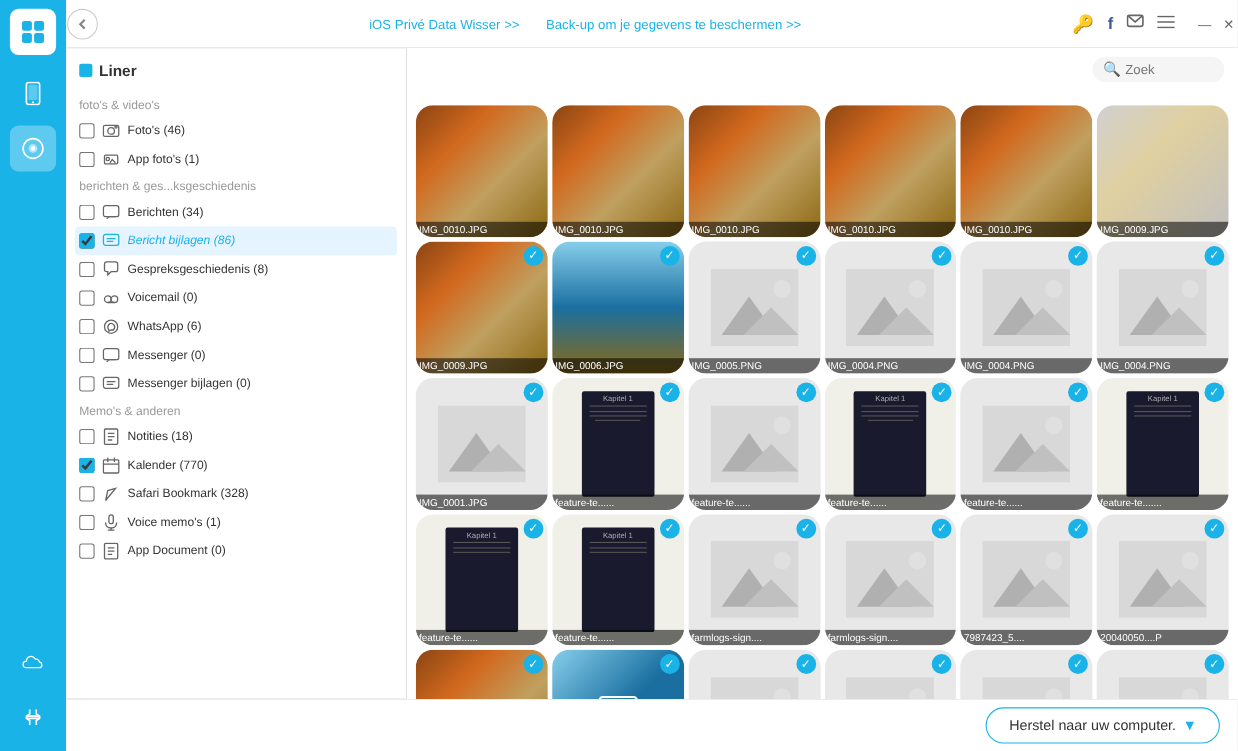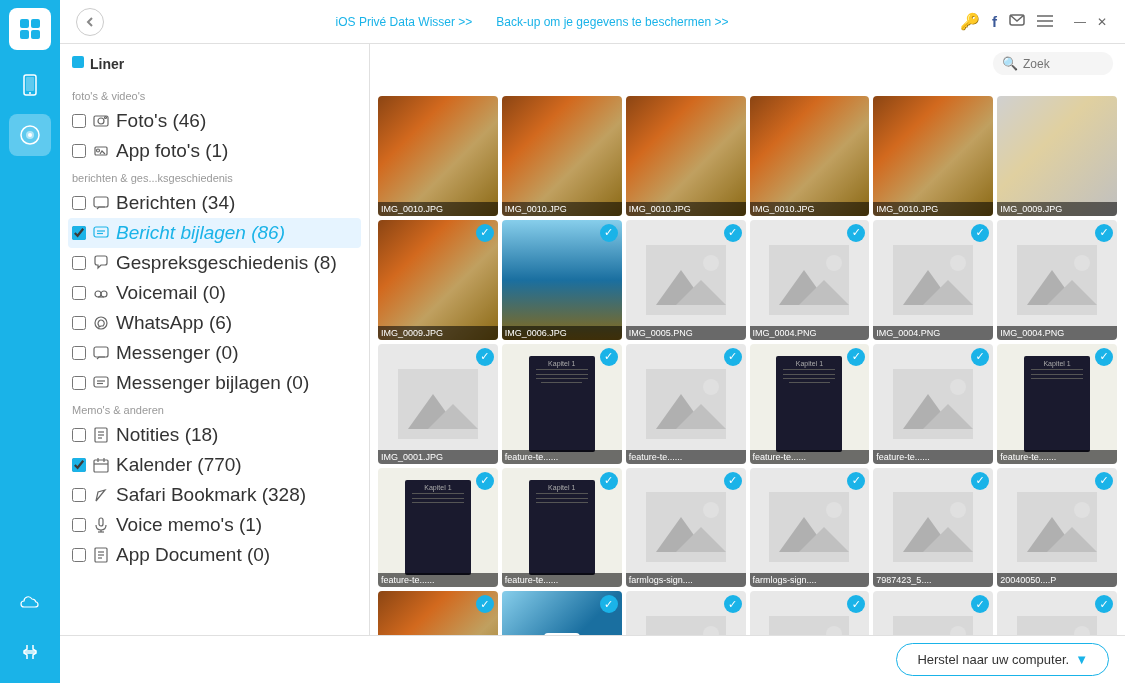--- a/index.html
+++ b/index.html
@@ -45,21 +45,21 @@
       background: #f5f5f5;
     }
 
     
     .top-bar {
       height: 44px;
       background: white;
       display: flex;
       align-items: center;
       justify-content: space-between;
-      padding: 0 16px;
+      padding: 0 1px;
       border-bottom: 1px solid #e0e0e0;
       flex-shrink: 0;
     }
     .top-bar-left {
       display: flex; align-items: center; gap: 8px;
     }
     .back-btn {
       width: 28px; height: 28px;
       border-radius: 50%;
       border: 1.5px solid #ccc;
@@ -102,21 +102,21 @@
     
     .left-panel {
       width: 310px;
       background: white;
       border-right: 1px solid #e0e0e0;
       overflow-y: auto;
       flex-shrink: 0;
       padding: 12px 8px;
     }
     .panel-header {
-      display: flex; align-items: flex-start; gap: 6px;
+      display: flex; align-items: center; gap: 6px;
       margin-bottom: 12px; padding: 0 4px;
     }
     .panel-header-dot {
       width: 12px; height: 12px;
       border-radius: 2px;
       background: #1ab3e8;
       flex-shrink: 0;
     }
     .panel-header-title {
       font-size: 14px; font-weight: 600; color: #333;
@@ -136,21 +136,21 @@
     .tree-item input[type="checkbox"] {
       width: 14px; height: 14px; flex-shrink: 0;
       accent-color: #1ab3e8;
     }
     .tree-icon {
       width: 18px; height: 18px; flex-shrink: 0;
       display: flex; align-items: center; justify-content: center;
       font-size: 14px;
     }
     .tree-label {
-      font-size: 19px; color: #333;
+      font-size: 11px; color: #333;
     }
     .tree-item.selected .tree-label {
       color: #1ab3e8; font-weight: 500; font-style: italic;
     }
 
     
     .right-panel {
       flex: 1;
       background: white;
       overflow-y: auto;
@@ -175,21 +175,21 @@
     .image-grid {
       display: grid;
       grid-template-columns: repeat(6, 1fr);
       gap: 4px;
       padding-top: 44px;
     }
     .grid-cell {
       position: relative;
       aspect-ratio: 1;
       background: #e8e8e8;
-      border-radius: 4px;
+      border-radius: 16px;
       overflow: hidden;
       cursor: pointer;
     }
     .grid-cell-img {
       width: 100%; height: 100%;
       object-fit: cover;
       display: flex; align-items: center; justify-content: center;
     }
     .grid-cell-label {
       position: absolute;

